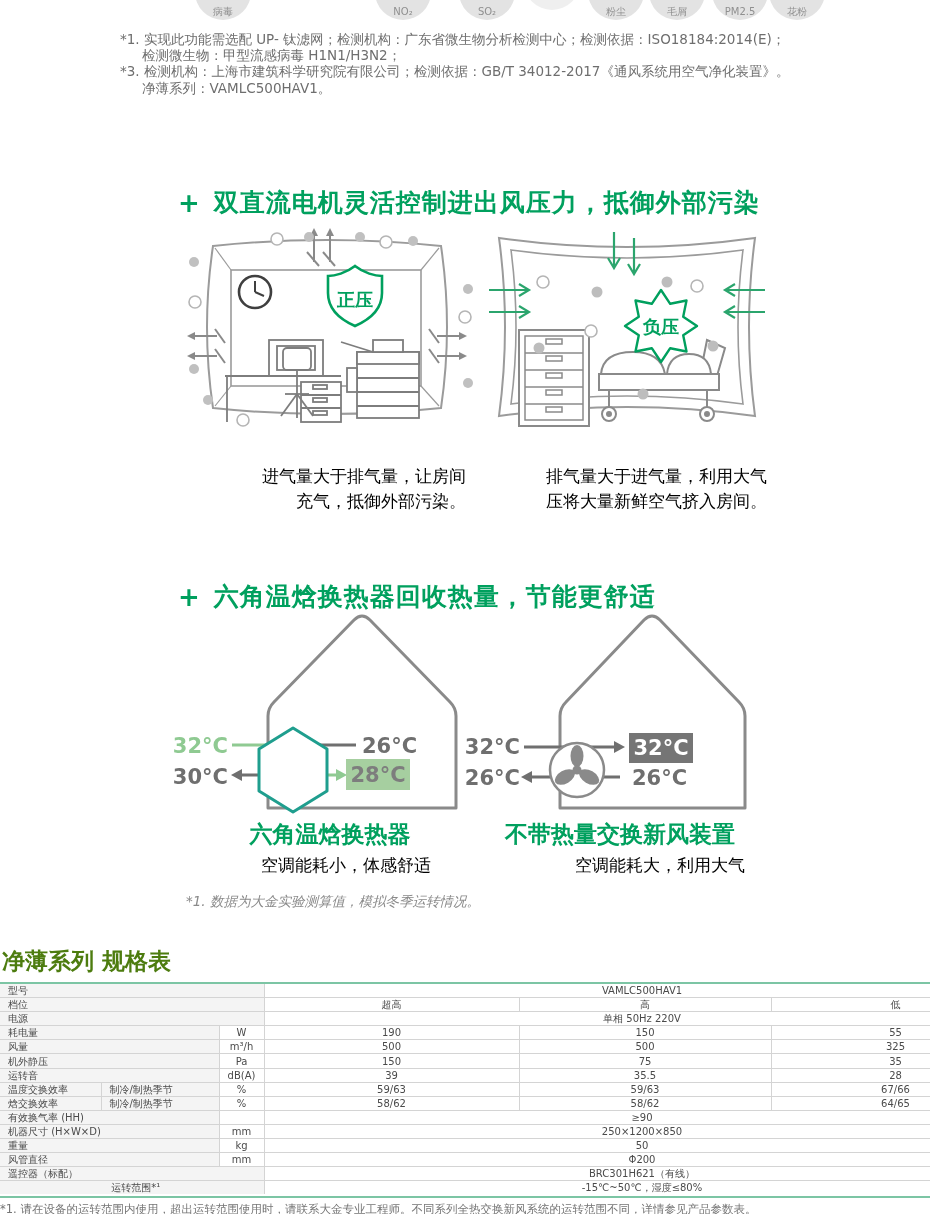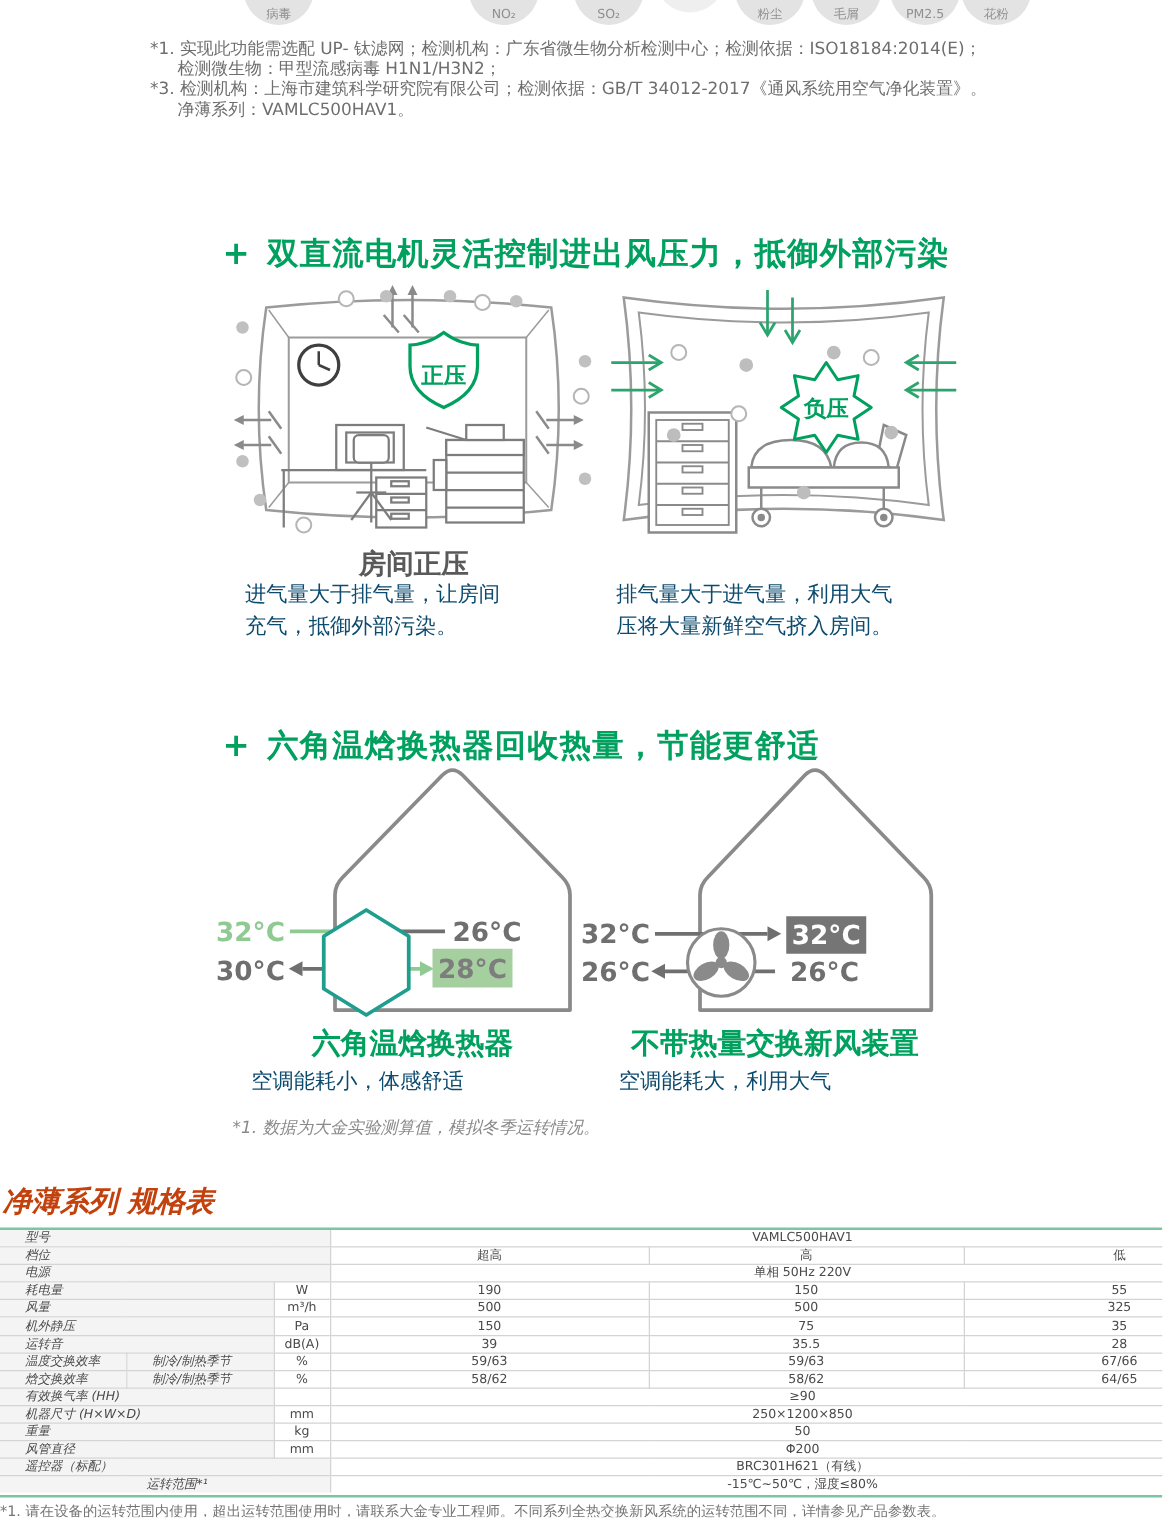--- a/index.html
+++ b/index.html
@@ -13,36 +13,36 @@
   
   .top-notes{position:absolute;left:120px;top:31px;font-size:13.5px;line-height:16.2px;color:#6e6e6e;white-space:nowrap;}
   .top-notes .indent{padding-left:22px;}
   
   .sec-heading{position:absolute;display:flex;align-items:center;gap:13px;color:#00a05e;
                font-size:25px;font-weight:bold;letter-spacing:1px;white-space:nowrap;}
   .sec-heading .plus{font-size:26px;font-weight:bold;}
   
   .cap-title{position:absolute;font-size:22px;font-weight:bold;color:#595959;text-align:center;white-space:nowrap;}
   .cap-title.green{color:#00a05e;font-size:23px;}
-  .cap-desc{position:absolute;font-size:17px;line-height:25px;color:#0c4a6e;text-align:left;white-space:nowrap;}
+  .cap-desc{position:absolute;font-size:17px;line-height:25px;color:#000000;text-align:right;white-space:nowrap;}
   .footnote{position:absolute;color:#8a8a8a;font-size:13.5px;white-space:nowrap;font-style:italic;}
   svg{position:absolute;overflow:visible;}
   svg text{font-family:"DejaVu Sans","Liberation Sans",sans-serif;}
   .temp{font-size:21px;font-weight:600;}
   .badge-txt{font-size:18px;font-weight:bold;fill:#00a05e;}
   
-  .spec-title{position:absolute;left:2px;top:946px;font-size:23px;font-weight:bold;color:#c2410c;white-space:nowrap;font-style:italic;}
+  .spec-title{position:absolute;left:2px;top:946px;font-size:23px;font-weight:bold;color:#4d7c0f;white-space:nowrap;}
   #spec-table{position:absolute;left:0;top:984px;width:1020px;border-collapse:collapse;table-layout:fixed;
               font-size:10px;color:#4a4a4a;}
   #spec-table td{border:1px solid #d4d4d4;height:13.1px;line-height:13px;padding:0;text-align:center;
                  overflow:hidden;white-space:nowrap;}
   #spec-table td:first-child{border-left:none;}
   #spec-table tr:first-child td{border-top:none;}
   #spec-table tr:last-child td{border-bottom:none;text-align:center;}
-  #spec-table td.lbl{background:#f4f4f4;text-align:left;padding-left:20px;font-style:italic;}
+  #spec-table td.lbl{background:#f4f4f4;text-align:left;padding-left:8px;}
   .grnline{position:absolute;left:0;width:930px;height:2px;background:#7cc5a4;}
   .spec-footnote{position:absolute;left:0;top:1202px;font-size:11.5px;color:#757575;white-space:nowrap;}
 </style>
 </head>
 <body>
 
 <div id="page">
 
   <div class="pc" style="left:195px">
       <span class="pc-label">病毒</span>
@@ -239,21 +239,20 @@
       <circle cx="232" cy="120" r="5.5"></circle>
         <circle cx="162" cy="168" r="5.5"></circle>
     </g>
     <g fill="#fff" stroke="#b5b5b5" stroke-width="1.6">
       <circle cx="62" cy="56" r="6"></circle>
         <circle cx="110" cy="105" r="6"></circle>
         <circle cx="216" cy="60" r="6"></circle>
     </g>
   </svg>
 
-  <div class="cap-title" style="left:231px;top:436px;width:200px">房间正压</div>
   <div class="cap-desc" style="left:196px;top:464px;width:270px">
     <div>进气量大于排气量，让房间</div>
     <div>充气，抵御外部污染。</div>
   </div>
   <div class="cap-desc" style="left:493px;top:464px;width:274px">
     <div>排气量大于进气量，利用大气</div>
     <div>压将大量新鲜空气挤入房间。</div>
   </div>
 
   <div class="sec-heading" style="left:178px;top:580px">

